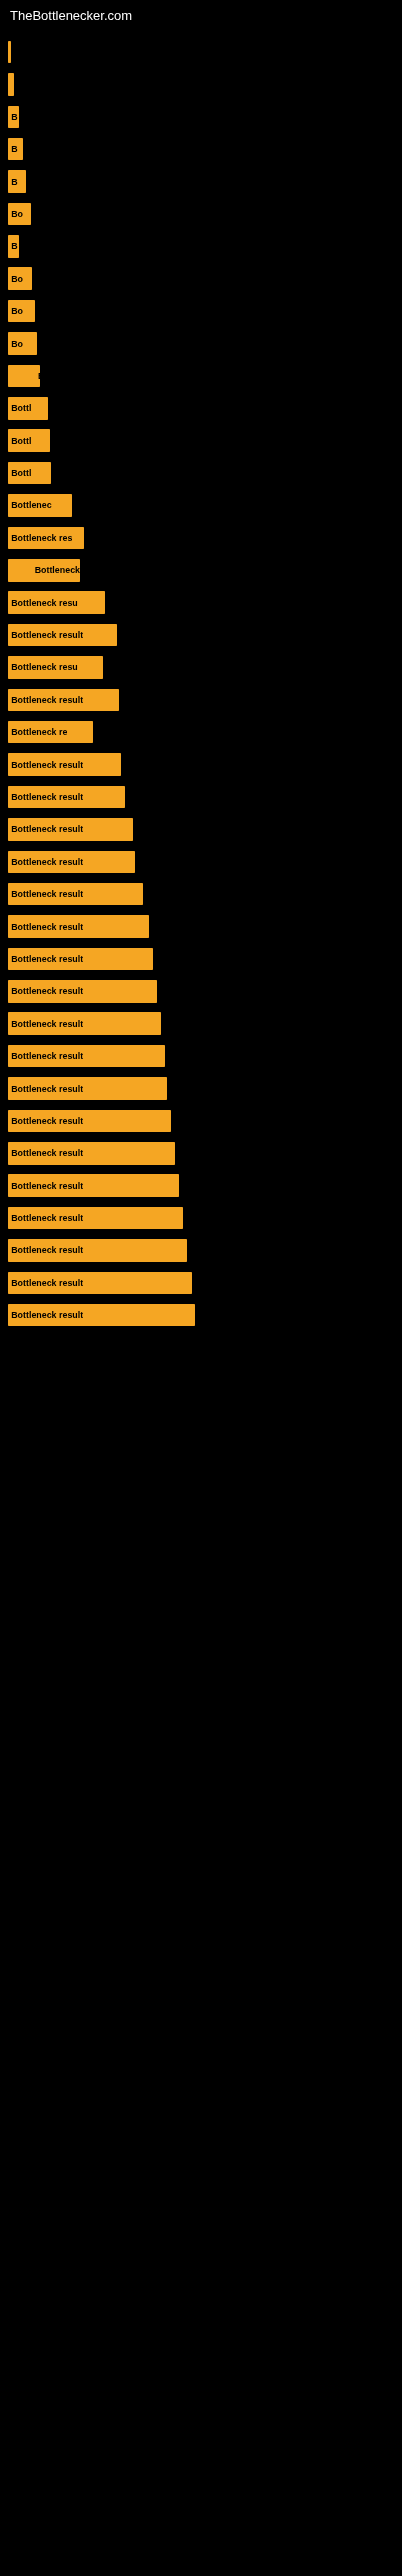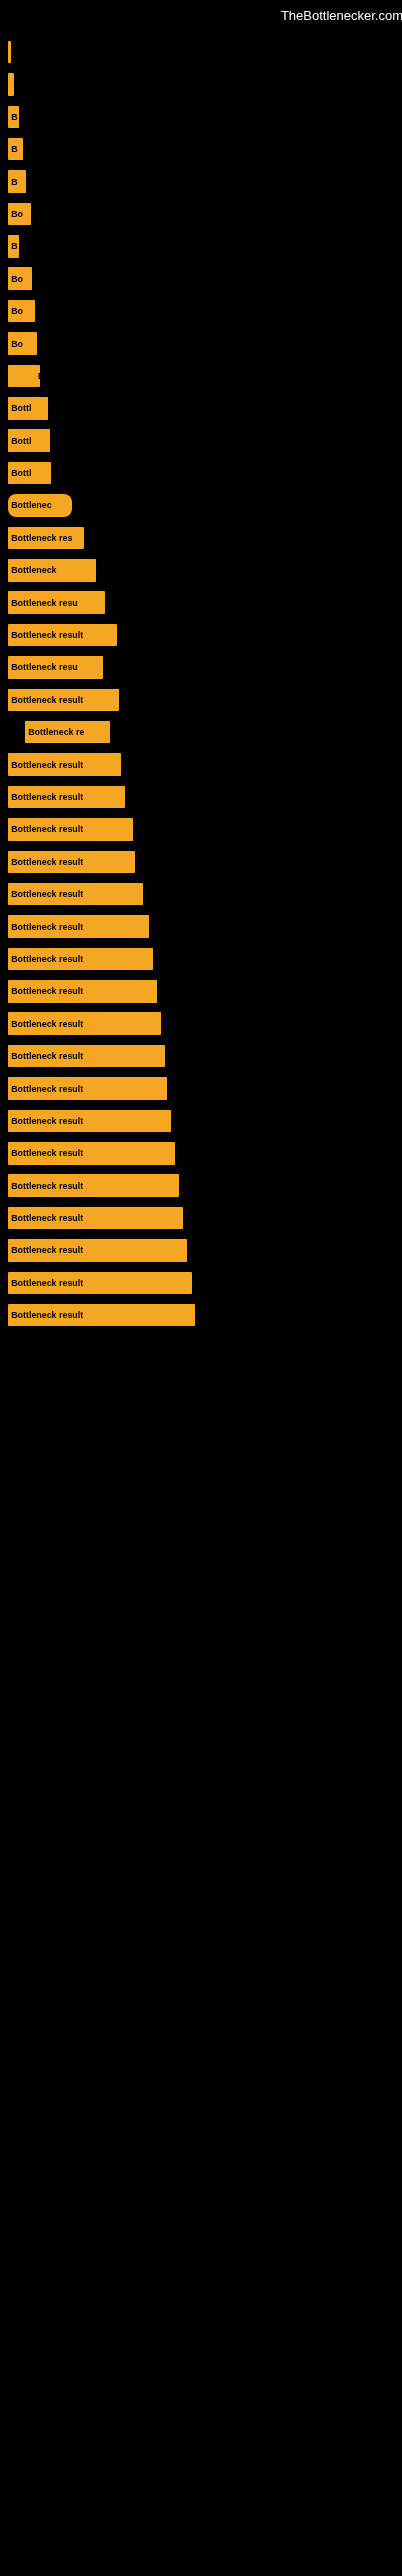--- a/index.html
+++ b/index.html
@@ -12,23 +12,24 @@
       background-color: #000000;
       width: 403px;
       min-height: 2576px;
       font-family: Arial, sans-serif;
       position: relative;
     }
 
     .site-title {
       color: #ffffff;
       font-size: 13px;
-      text-align: right;
+      text-align: left;
       padding: 8px 0 4px 0;
       font-weight: normal;
+      margin-left: 10px;
     }
 
     .bars-container {
       padding: 12px 8px;
       display: flex;
       flex-direction: column;
       gap: 0px;
     }
 
     .bar-row {
@@ -126,31 +127,31 @@
       <div class="bar" style="width: 42px;">
         <span class="bar-label">Bottl</span>
       </div>
     </div>
     <div class="bar-row">
       <div class="bar" style="width: 43px;">
         <span class="bar-label">Bottl</span>
       </div>
     </div>
     <div class="bar-row">
-      <div class="bar" style="width: 64px; border-radius: 8px;">
+      <div class="bar" style="width: 64px;">
         <span class="bar-label">Bottlenec</span>
       </div>
     </div>
     <div class="bar-row">
       <div class="bar" style="width: 76px;">
         <span class="bar-label">Bottleneck res</span>
       </div>
     </div>
     <div class="bar-row">
-      <div class="bar" style="width: 88px;">
+      <div class="bar" style="width: 72px; justify-content: flex-end;">
         <span class="bar-label">Bottleneck</span>
       </div>
     </div>
     <div class="bar-row">
       <div class="bar" style="width: 97px;">
         <span class="bar-label">Bottleneck resu</span>
       </div>
     </div>
     <div class="bar-row">
       <div class="bar" style="width: 109px;">
@@ -161,21 +162,21 @@
       <div class="bar" style="width: 95px;">
         <span class="bar-label">Bottleneck resu</span>
       </div>
     </div>
     <div class="bar-row">
       <div class="bar" style="width: 111px;">
         <span class="bar-label">Bottleneck result</span>
       </div>
     </div>
     <div class="bar-row">
-      <div class="bar" style="width: 85px; margin-left: 17px;">
+      <div class="bar" style="width: 85px;">
         <span class="bar-label">Bottleneck re</span>
       </div>
     </div>
     <div class="bar-row">
       <div class="bar" style="width: 113px;">
         <span class="bar-label">Bottleneck result</span>
       </div>
     </div>
     <div class="bar-row">
       <div class="bar" style="width: 117px;">

